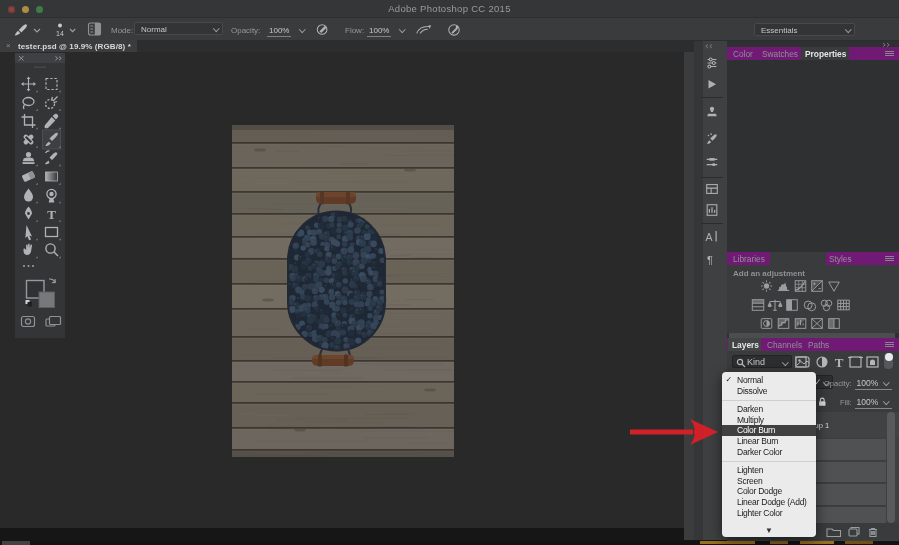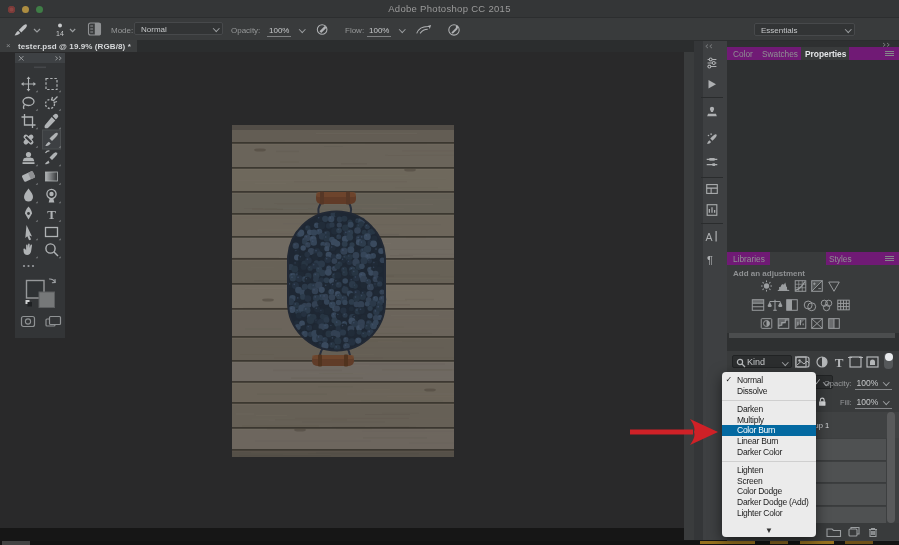--- a/index.html
+++ b/index.html
@@ -27,21 +27,21 @@
 .dockC { position:absolute; left:703px; top:41px; width:24px; height:499px; background:#3e4042; }
 .panels { position:absolute; left:727px; top:41px; width:172px; height:499px; background:#2e3031; }
 .ptabs { position:absolute; width:172px; height:13px; background:#701a75; font-size:8.3px; color:#8f9193; }
 .ptabs b { color:#e4e6e8; font-weight:bold; font-size:8.4px; }
 .pcontent { position:absolute; width:172px; background:#393b3c; }
 .menuicon { position:absolute; right:5px; width:9px; height:5px; border-top:3px double #85878a; border-bottom:1.5px solid #85878a;}
 .menu { position:absolute; left:722px; top:372px; width:94px; height:165px; background:#ebebeb; border-radius:4px; box-shadow:0 4px 14px rgba(0,0,0,0.55); z-index:50; }
 .mi { position:absolute; left:0; width:94px; height:10.8px; font-size:8.5px; letter-spacing:-0.25px; color:#1c1c1c; }
 .mi .mtx { position:absolute; left:15px; top:0.2px; white-space:nowrap; }
 .mi .chk { position:absolute; left:3.5px; top:0.2px; font-size:8px; }
-.mi.hl { background:#0369a1; }
+.mi.hl { background:#404040; }
 .mi.hl .mtx { color:#ffffff; }
 .msep { position:absolute; left:0px; width:94px; height:1px; background:#cfcfcf; }
 .mdown { position:absolute; bottom:2px; width:100%; text-align:center; font-size:8px; color:#333; }
 .arrow { position:absolute; left:629px; top:416px; z-index:60; }
 .sbar { position:absolute; left:0; top:528px; width:684px; height:13px; background:#3b3d3e; font-size:7.5px; color:#9a9c9e; }
 .bstrip { position:absolute; left:0; top:541px; width:899px; height:4px; background:#131313; }
 .lrow { position:absolute; font-size:7.5px; color:#b8babc; }
 </style></head><body>
 <div id="root">
 <div class="cvs"></div>
@@ -990,20 +990,27 @@
     <div style="position:absolute;left:43px;top:0;width:56px;height:13px;background:#393b3c"></div>
     <b style="position:absolute;left:47px;top:19px">Adjustments</b>
     <span style="position:absolute;left:102px;top:2px">Styles</span>
     <div class="menuicon" style="top:4px"></div>
   </div>
   <div class="pcontent" style="top:224px;height:68px">
     <div style="position:absolute;left:6px;top:4px;font-size:8px;font-weight:bold;color:#8f9193">Add an adjustment</div>
   </div>
   <div style="position:absolute;left:2px;top:292px;width:166px;height:5px;background:#4b4d4e"></div>
 
+  <div class="ptabs" style="top:297px">
+    <div style="position:absolute;left:1px;top:0;width:33px;height:13px;background:#424445"></div>
+    <b style="position:absolute;left:5px;top:2px;z-index:2">Layers</b>
+    <span style="position:absolute;left:40px;top:2px">Channels</span>
+    <span style="position:absolute;left:81px;top:2px">Paths</span>
+    <div class="menuicon" style="top:4px"></div>
+  </div>
   <div class="pcontent" style="top:310px;height:189px">
     
     <div style="position:absolute;left:5px;top:4px;width:60px;height:13px;background:#2c2e2f;border:1px solid #212324;border-radius:2px">
       <svg style="position:absolute;left:3px;top:2px" width="10" height="10" viewBox="0 0 10 10">
             <circle cx="4" cy="4" r="2.6" stroke="#b8babc" fill="none" stroke-width="1.2"></circle>
             <path d="M6,6 L9,9" stroke="#b8babc" stroke-width="1.2"></path>
           </svg>
       <span style="position:absolute;left:14px;top:1px;font-size:9px;color:#c6c8ca">Kind</span>
       <i class="chev" style="top:3.5px"></i>
     </div>
@@ -1181,21 +1188,21 @@
       <div class="mi" style="top:93.0px">
         <span class="mtx">Lighten</span>
       </div>
       <div class="mi" style="top:103.6px">
         <span class="mtx">Screen</span>
       </div>
       <div class="mi" style="top:114.2px">
         <span class="mtx">Color Dodge</span>
       </div>
       <div class="mi" style="top:124.8px">
-        <span class="mtx">Darker Dodge (Add)</span>
+        <span class="mtx">Linear Dodge (Add)</span>
       </div>
       <div class="mi" style="top:135.4px">
         <span class="mtx">Lighter Color</span>
       </div>
       <div class="mdown">▼</div>
     </div>
 <svg class="arrow" width="92" height="32" viewBox="0 0 92 32" xmlns="http://www.w3.org/2000/svg">
 <path d="M1,13.4 L64,13.4 L64,18.6 L1,18.6 z" fill="#cf2127"></path>
 <path d="M89,16 L61,3 C65.5,9.5 66,12.5 65,16 C66,19.5 65.5,22.5 61,29 z" fill="#cf2127"></path>
 </svg>

